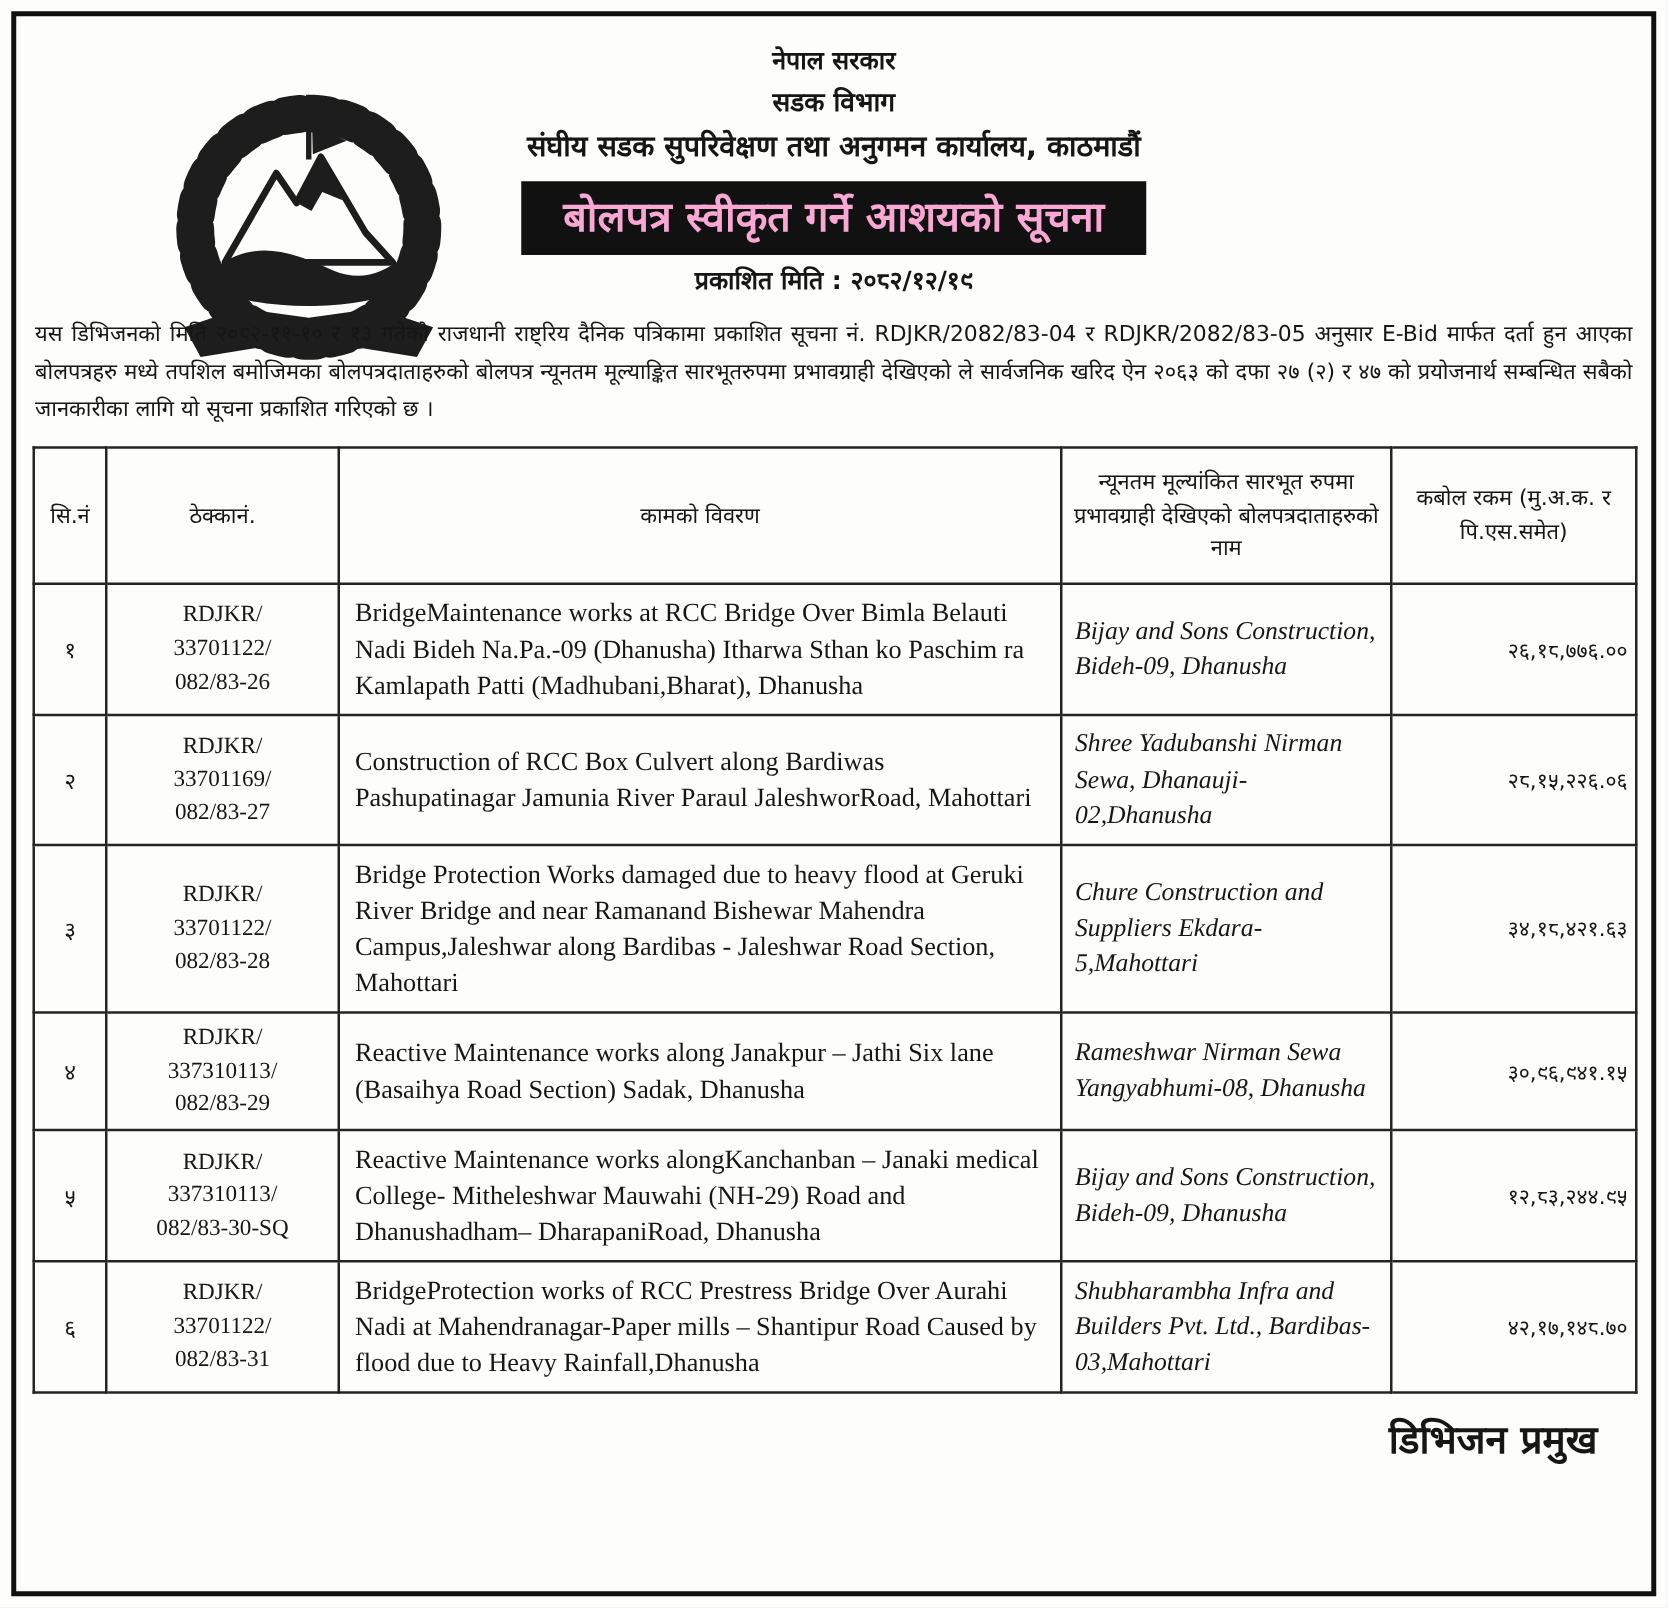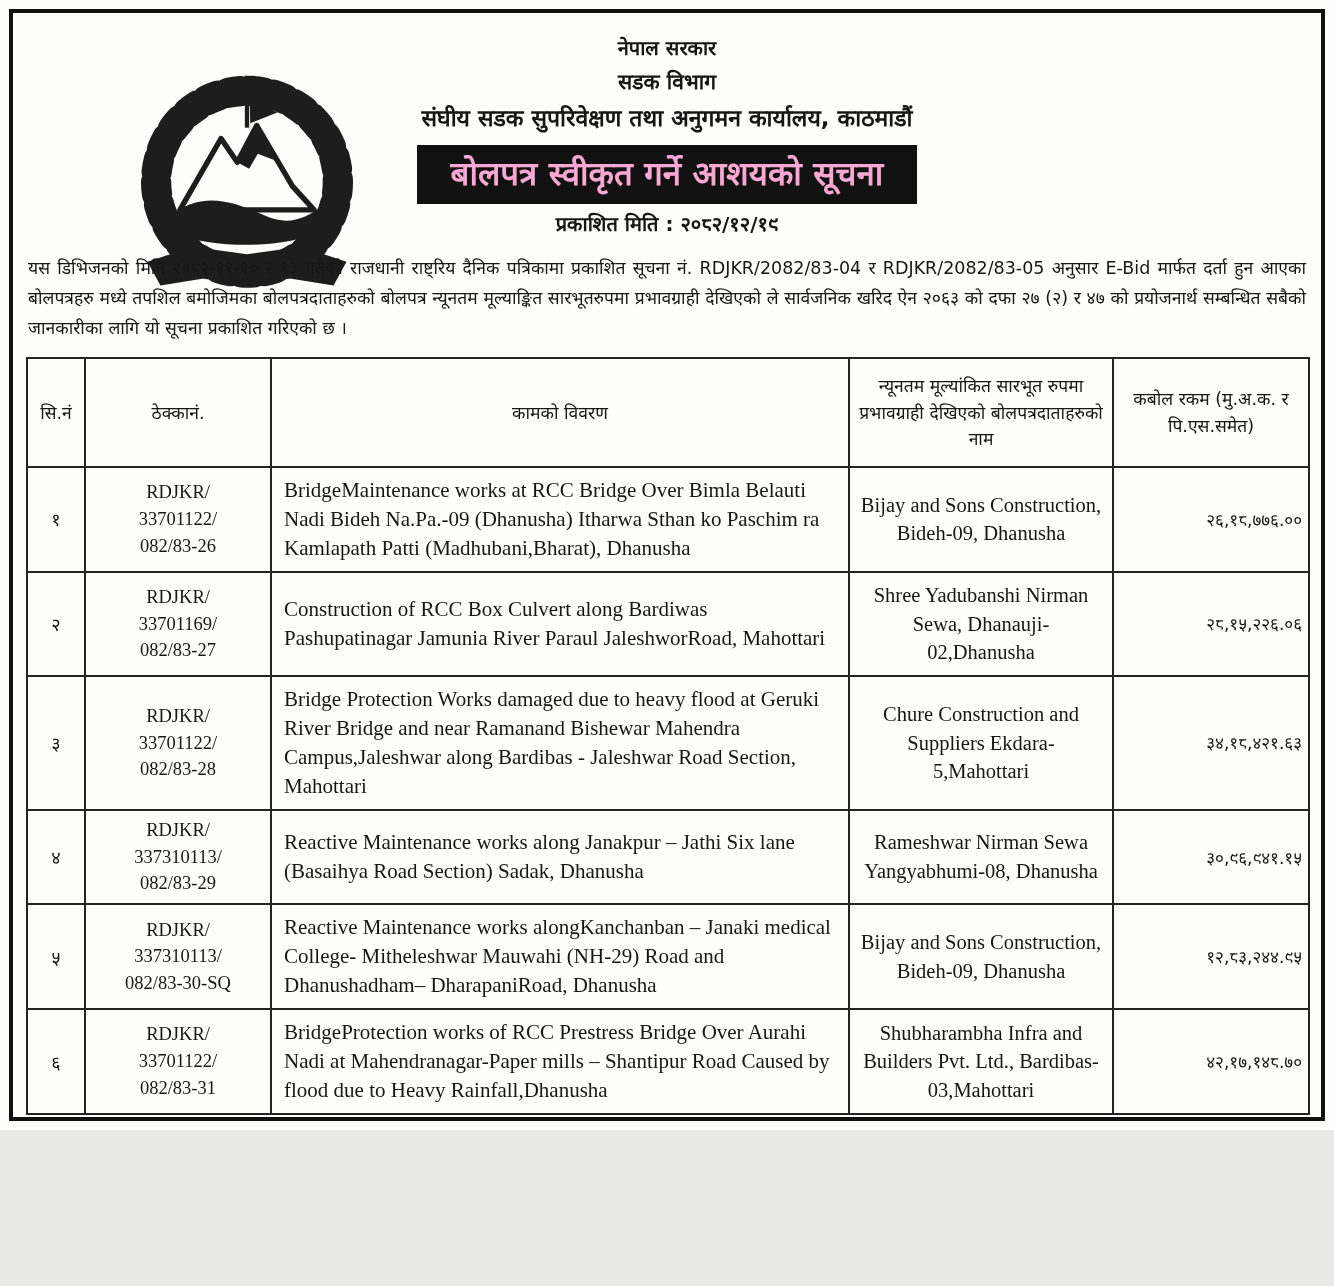--- a/index.html
+++ b/index.html
@@ -1,18 +1,18 @@
 <!DOCTYPE html>
 <html lang="ne"><head>
 <meta charset="utf-8">
 <style>
   html,body{margin:0;padding:0;background:#e9e9e7;}
   .page{
     position:relative;
-    width:1334px;height:1130px;
+    width:1334px;height:1286px;
     background:#fdfdfb;
     font-family:"DejaVu Sans",sans-serif;
     color:#161616;
     overflow:hidden;
   }
   .frame{
     position:absolute;inset:9px;
     border:4px solid #101010;
     pointer-events:none;
   }
@@ -73,21 +73,22 @@
   td.c-work{
     font-family:"Liberation Serif",serif;
     font-size:21px;line-height:1.38;
     padding:8px 12px;
     text-align:left;
   }
   td.c-bidder{
     font-family:"Liberation Serif",serif;
     font-size:20.5px;line-height:1.4;
     padding:8px 10px;
-    text-align:center;
+    text-align:left;
+    font-style:italic;
   }
   td.c-amount{ text-align:right;font-size:17px;padding:6px; }
   
   .signature{
     text-align:right;
     font-size:31px;font-weight:bold;
     margin:14px 30px 0 0;
   }
 </style>
 </head>

